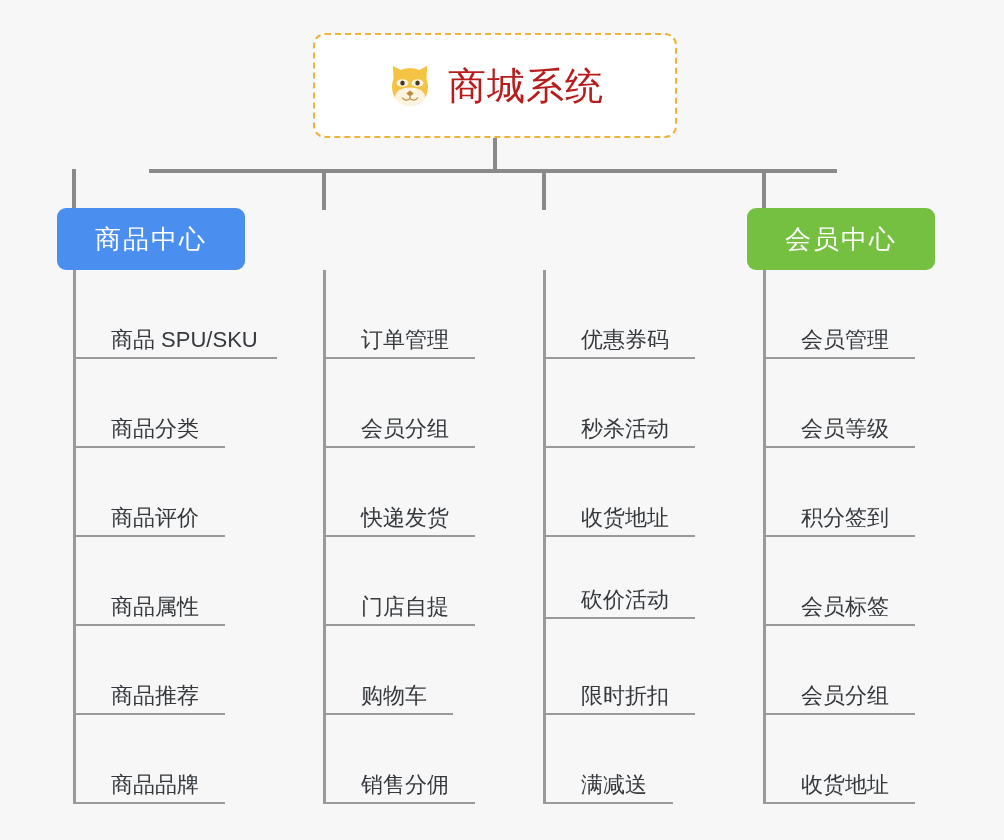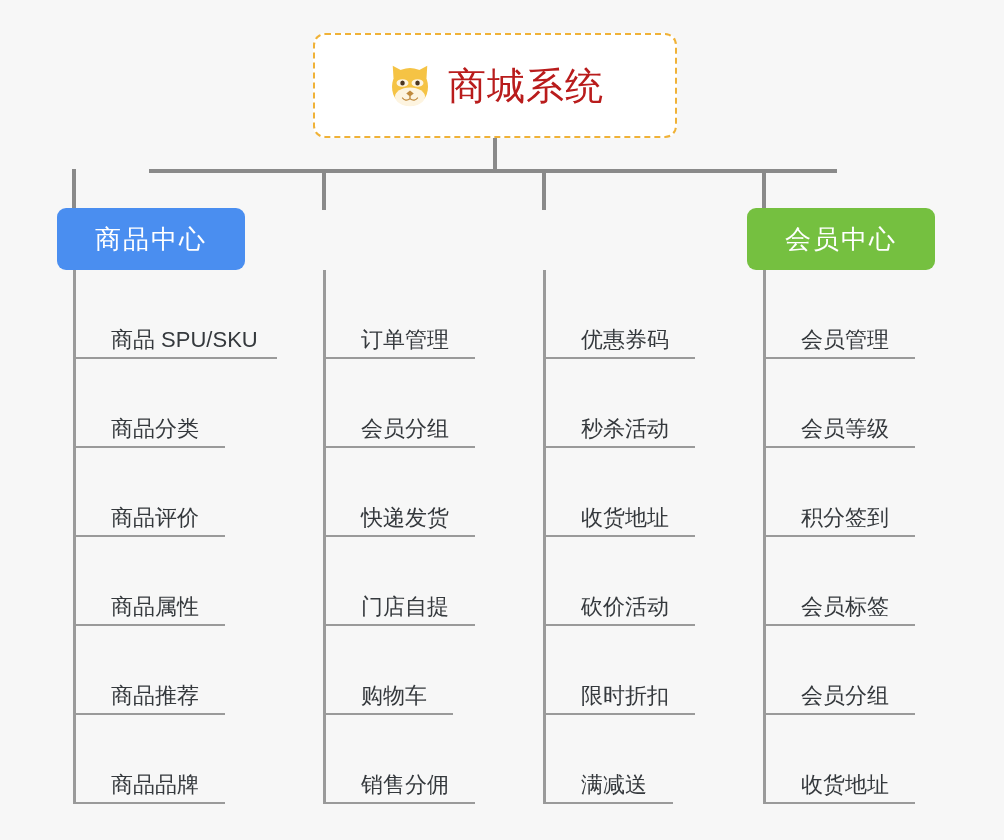--- a/index.html
+++ b/index.html
@@ -226,21 +226,21 @@
         <div class="leaf-rule" style="width: 152px;"></div>
       </div>
       <div class="leaf-item" style="top: 89px; width: 152px; text-align: center;">
         <span class="leaf-label">秒杀活动</span>
         <div class="leaf-rule" style="width: 152px;"></div>
       </div>
       <div class="leaf-item" style="top: 178px; width: 152px;">
         <span class="leaf-label">收货地址</span>
         <div class="leaf-rule" style="width: 152px;"></div>
       </div>
-      <div class="leaf-item" style="top: 267px; width: 152px; padding-left: 8px;">
+      <div class="leaf-item" style="top: 260px; width: 152px; padding-left: 8px;">
         <span class="leaf-label">砍价活动</span>
         <div class="leaf-rule" style="width: 152px;"></div>
       </div>
       <div class="leaf-item" style="top: 356px; width: 152px;">
         <span class="leaf-label">限时折扣</span>
         <div class="leaf-rule" style="width: 152px;"></div>
       </div>
       <div class="leaf-item" style="top: 445px; width: 130px;">
         <span class="leaf-label">满减送</span>
         <div class="leaf-rule" style="width: 130px;"></div>

